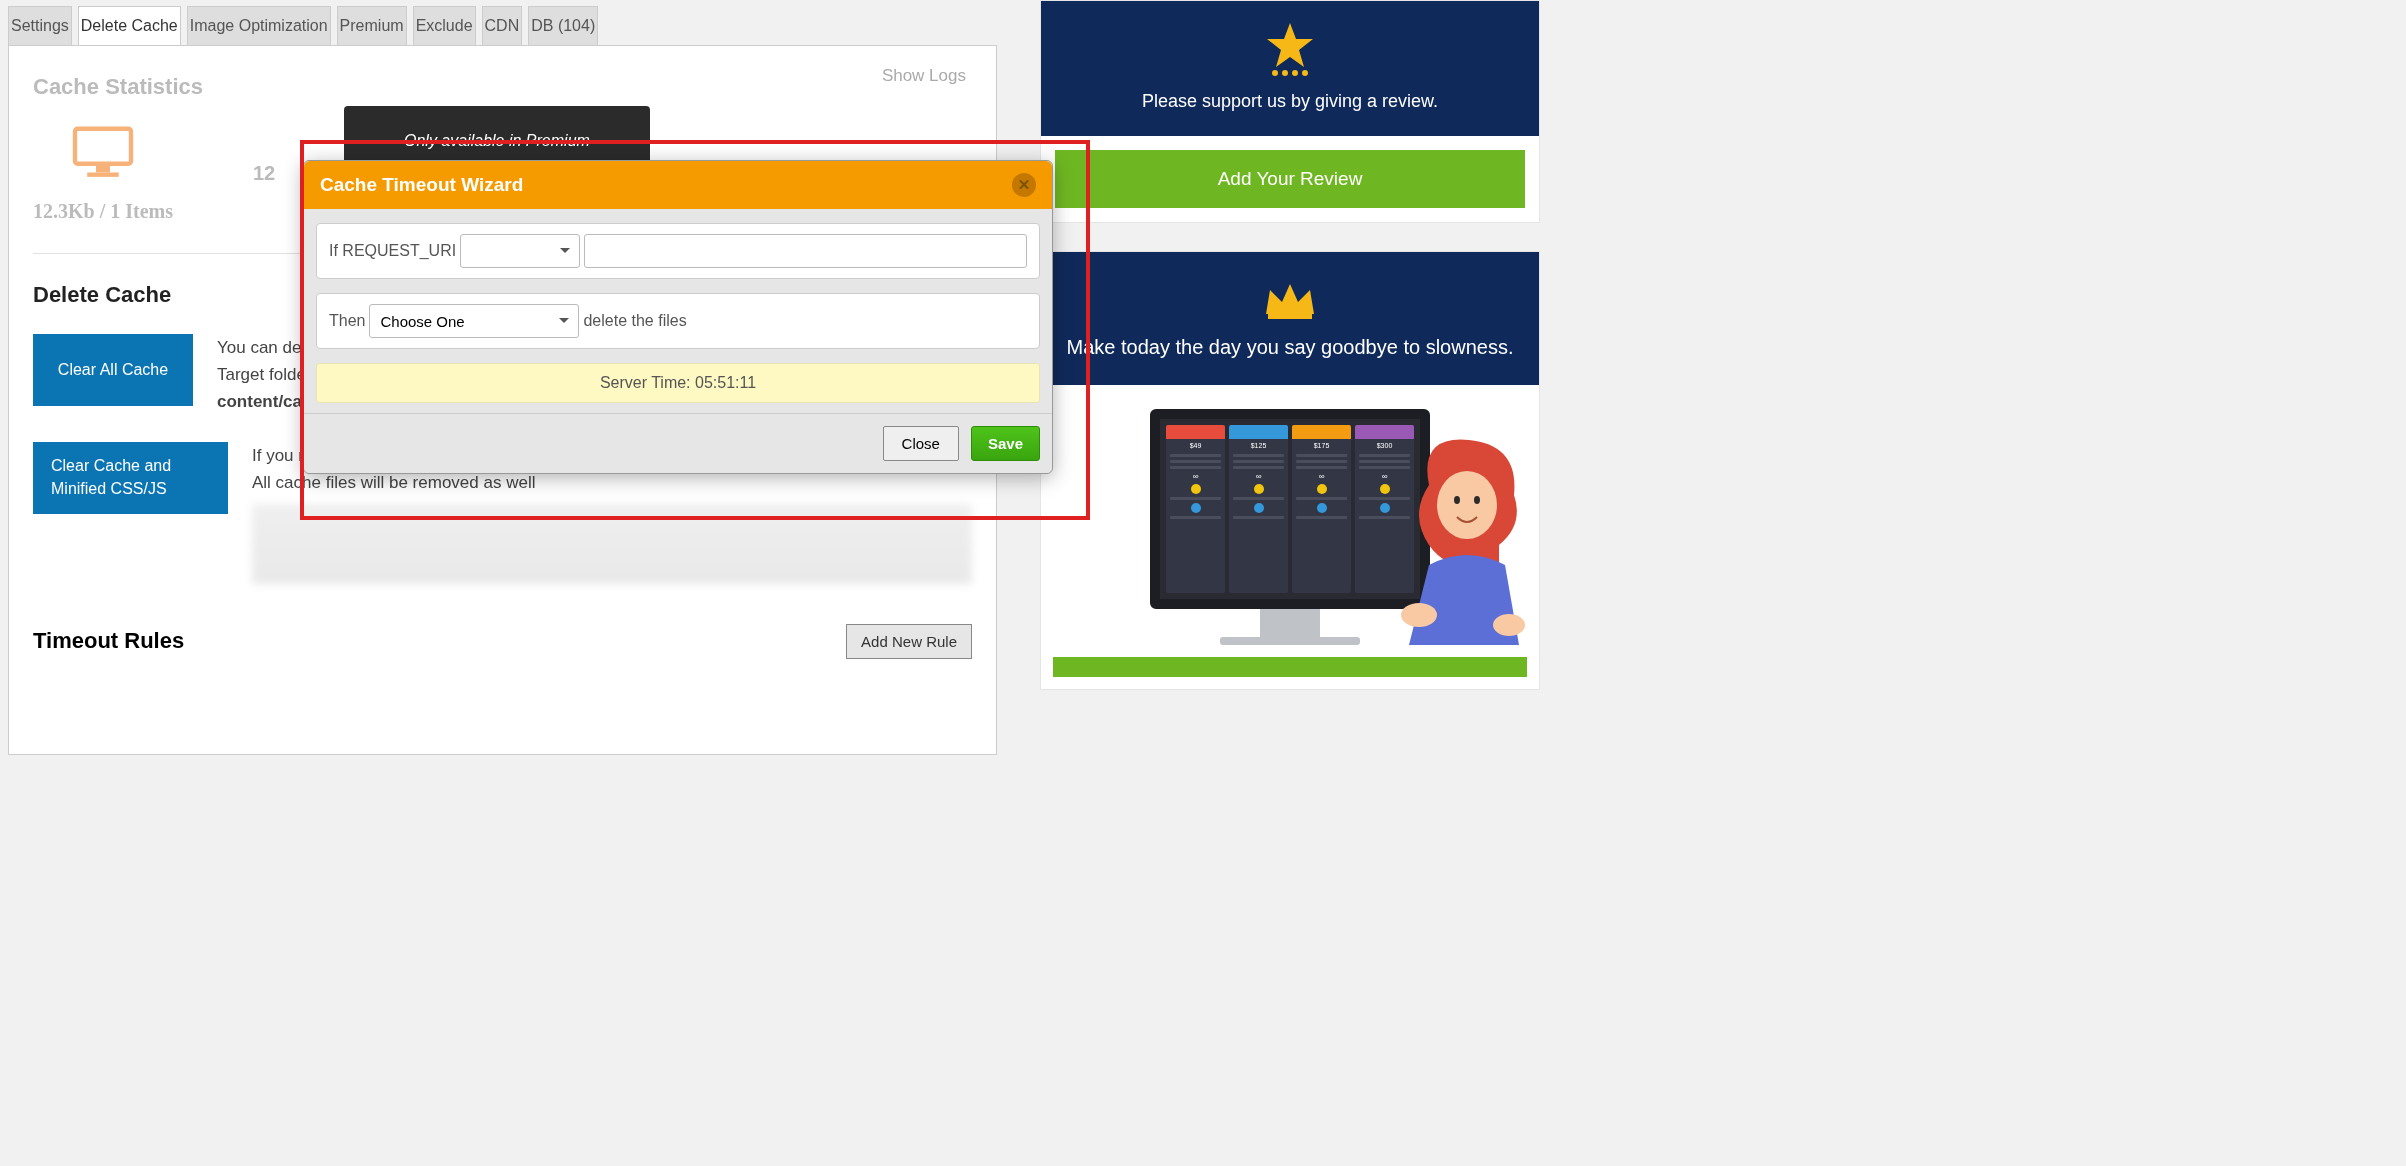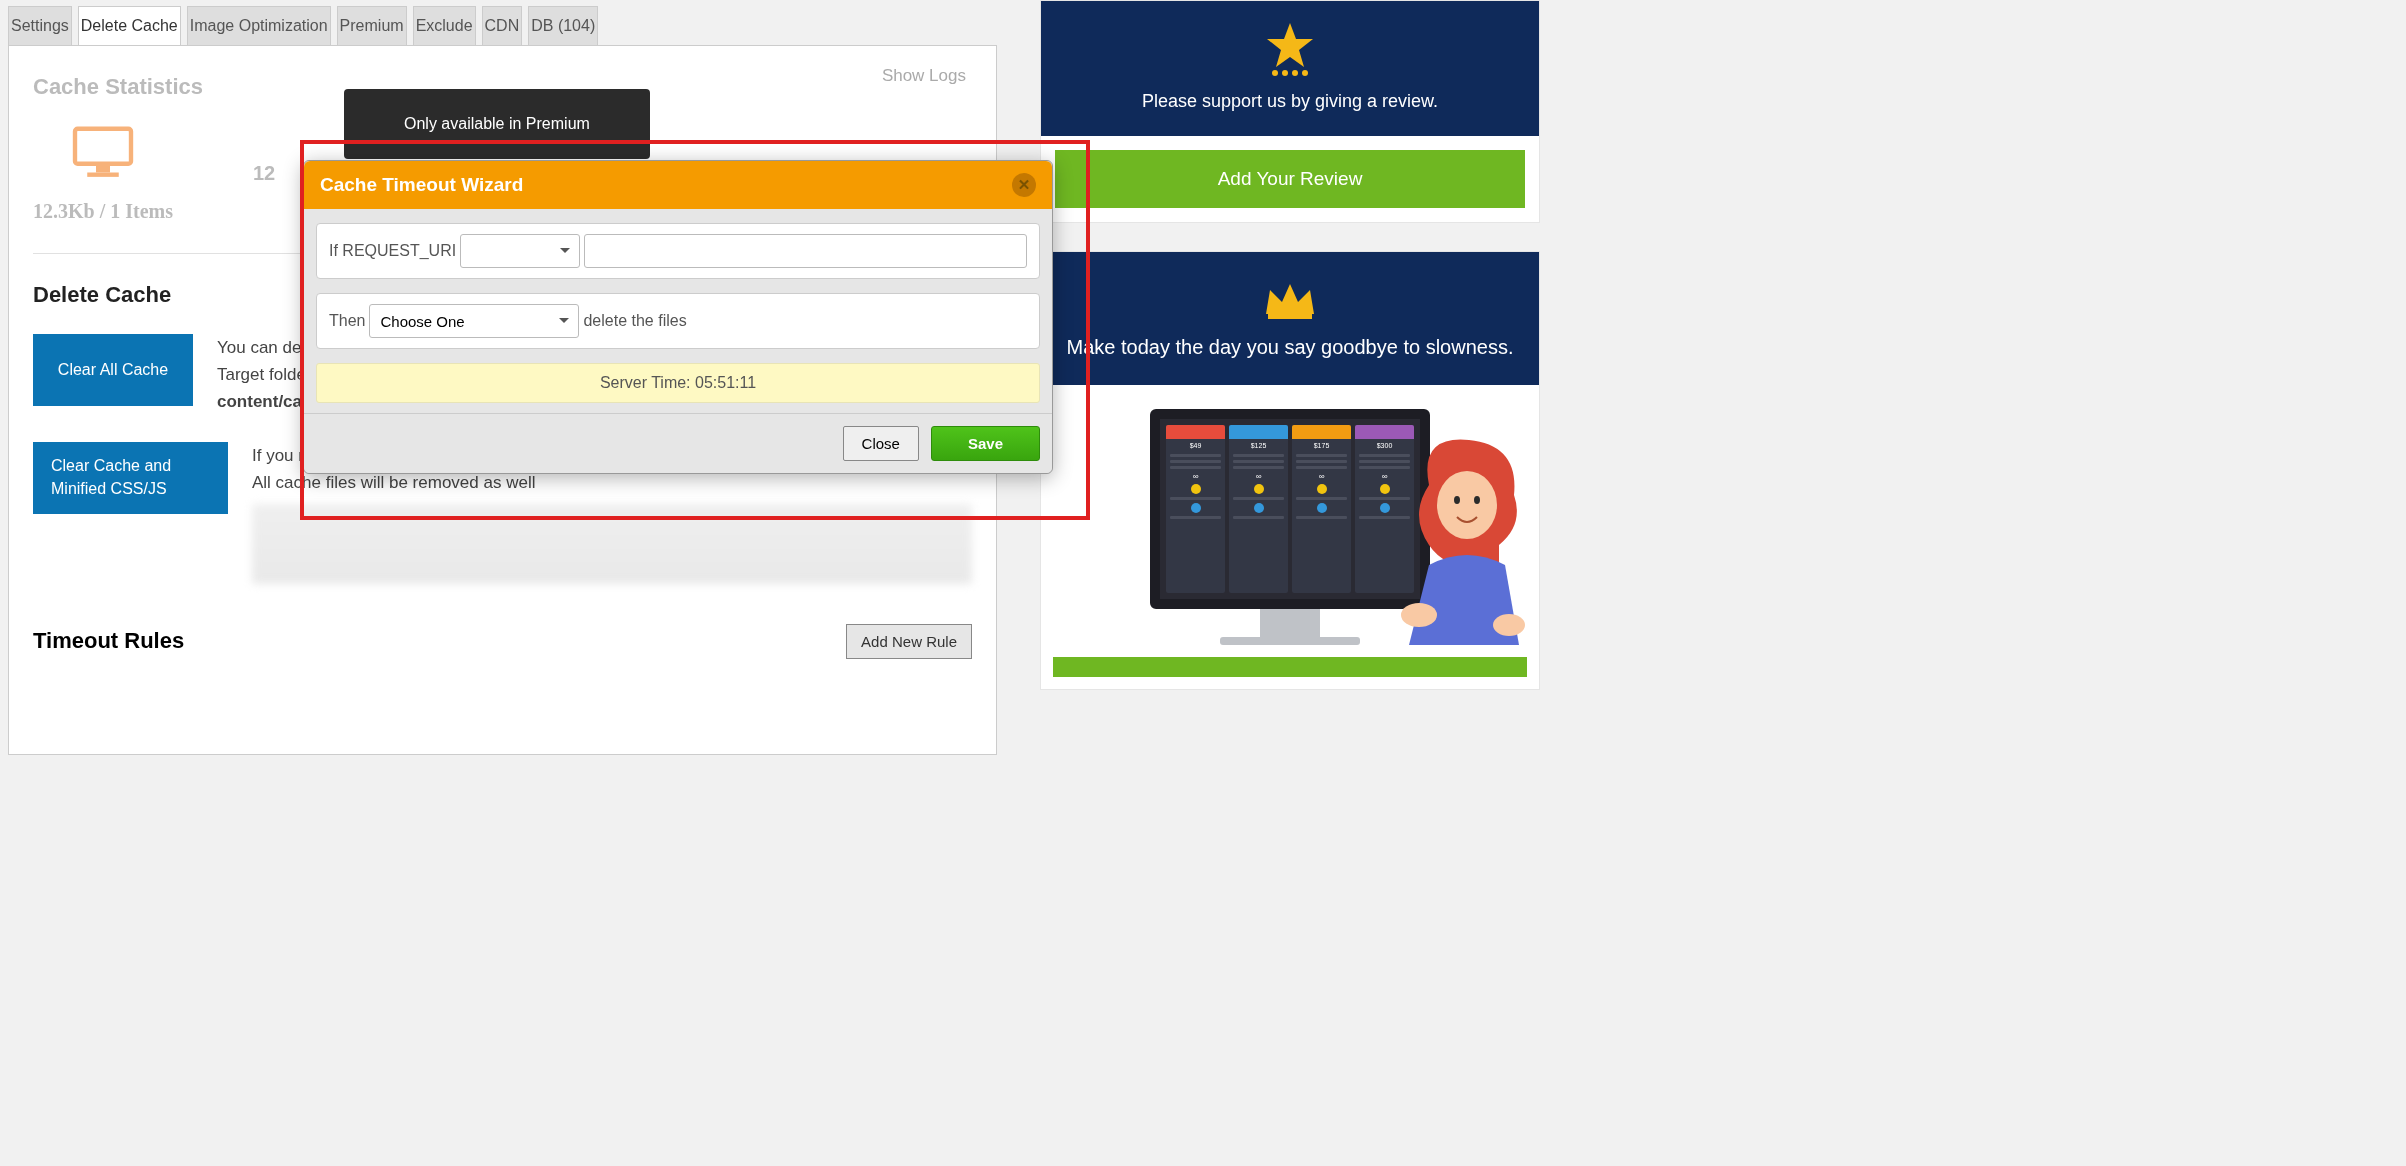--- a/index.html
+++ b/index.html
@@ -97,22 +97,22 @@
   .plan-dot-y{ width:10px;height:10px;border-radius:50%;background:#f1c40f;margin:3px auto;}
   .plan-dot-b{ width:10px;height:10px;border-radius:50%;background:#3498db;margin:3px auto;}
   .monitor-stand{ width:60px; height:30px; background:#bfc2c7; margin:0 auto; }
   .monitor-base{ width:140px; height:8px; background:#bfc2c7; margin:-2px auto 0; border-radius:3px;}
   .person{
     position:absolute; right:10px; bottom:0; width:160px; height:220px;
   }
   .green-strip{ background:#6fb722; height:20px; margin:12px; }
   
   .dark-tip{
-    position:absolute; left:344px; top:89px; background:#2b2b2b; color:#fff;
-    font-size:16px; padding:26px 60px; border-radius:4px; z-index:5;
+    position:absolute; left:344px; top:106px; background:#2b2b2b; color:#fff;
+    font-size:16px; padding:26px 60px; border-radius:4px; z-index:5;font-style:italic;
   }
   
   .red-box{
     position:absolute; left:300px; top:140px; width:790px; height:380px;
     border:4px solid #e02020; z-index:20; pointer-events:none;
   }
   .modal{
     position:absolute; left:303px; top:160px; width:750px;
     background:#e6e6e6; border:1px solid #999; border-radius:6px;
     box-shadow:0 4px 20px rgba(0,0,0,.3); z-index:15;
@@ -150,21 +150,21 @@
   }
   .modal-foot{
     border-top:1px solid #ccc; padding:12px; display:flex; justify-content:flex-end; gap:12px;
     background:#e6e6e6; border-radius:0 0 6px 6px;
   }
   .btn-close{
     background:#efefef; border:1px solid #888; padding:8px 18px; font-size:15px; border-radius:2px;
   }
   .btn-save{
     background:linear-gradient(#4fc31a,#39a50e); color:#fff; border:1px solid #2e8c0b;
-    padding:8px 36px; font-size:15px; font-weight:600; border-radius:3px;
+    padding:8px 16px; font-size:15px; font-weight:600; border-radius:3px;
   }
 </style>
 </head>
 <body>
 
 <div class="layout">
   <div class="main-col">
     <div class="tabs">
       <div class="tab">Settings</div>
       <div class="tab active">Delete Cache</div>

